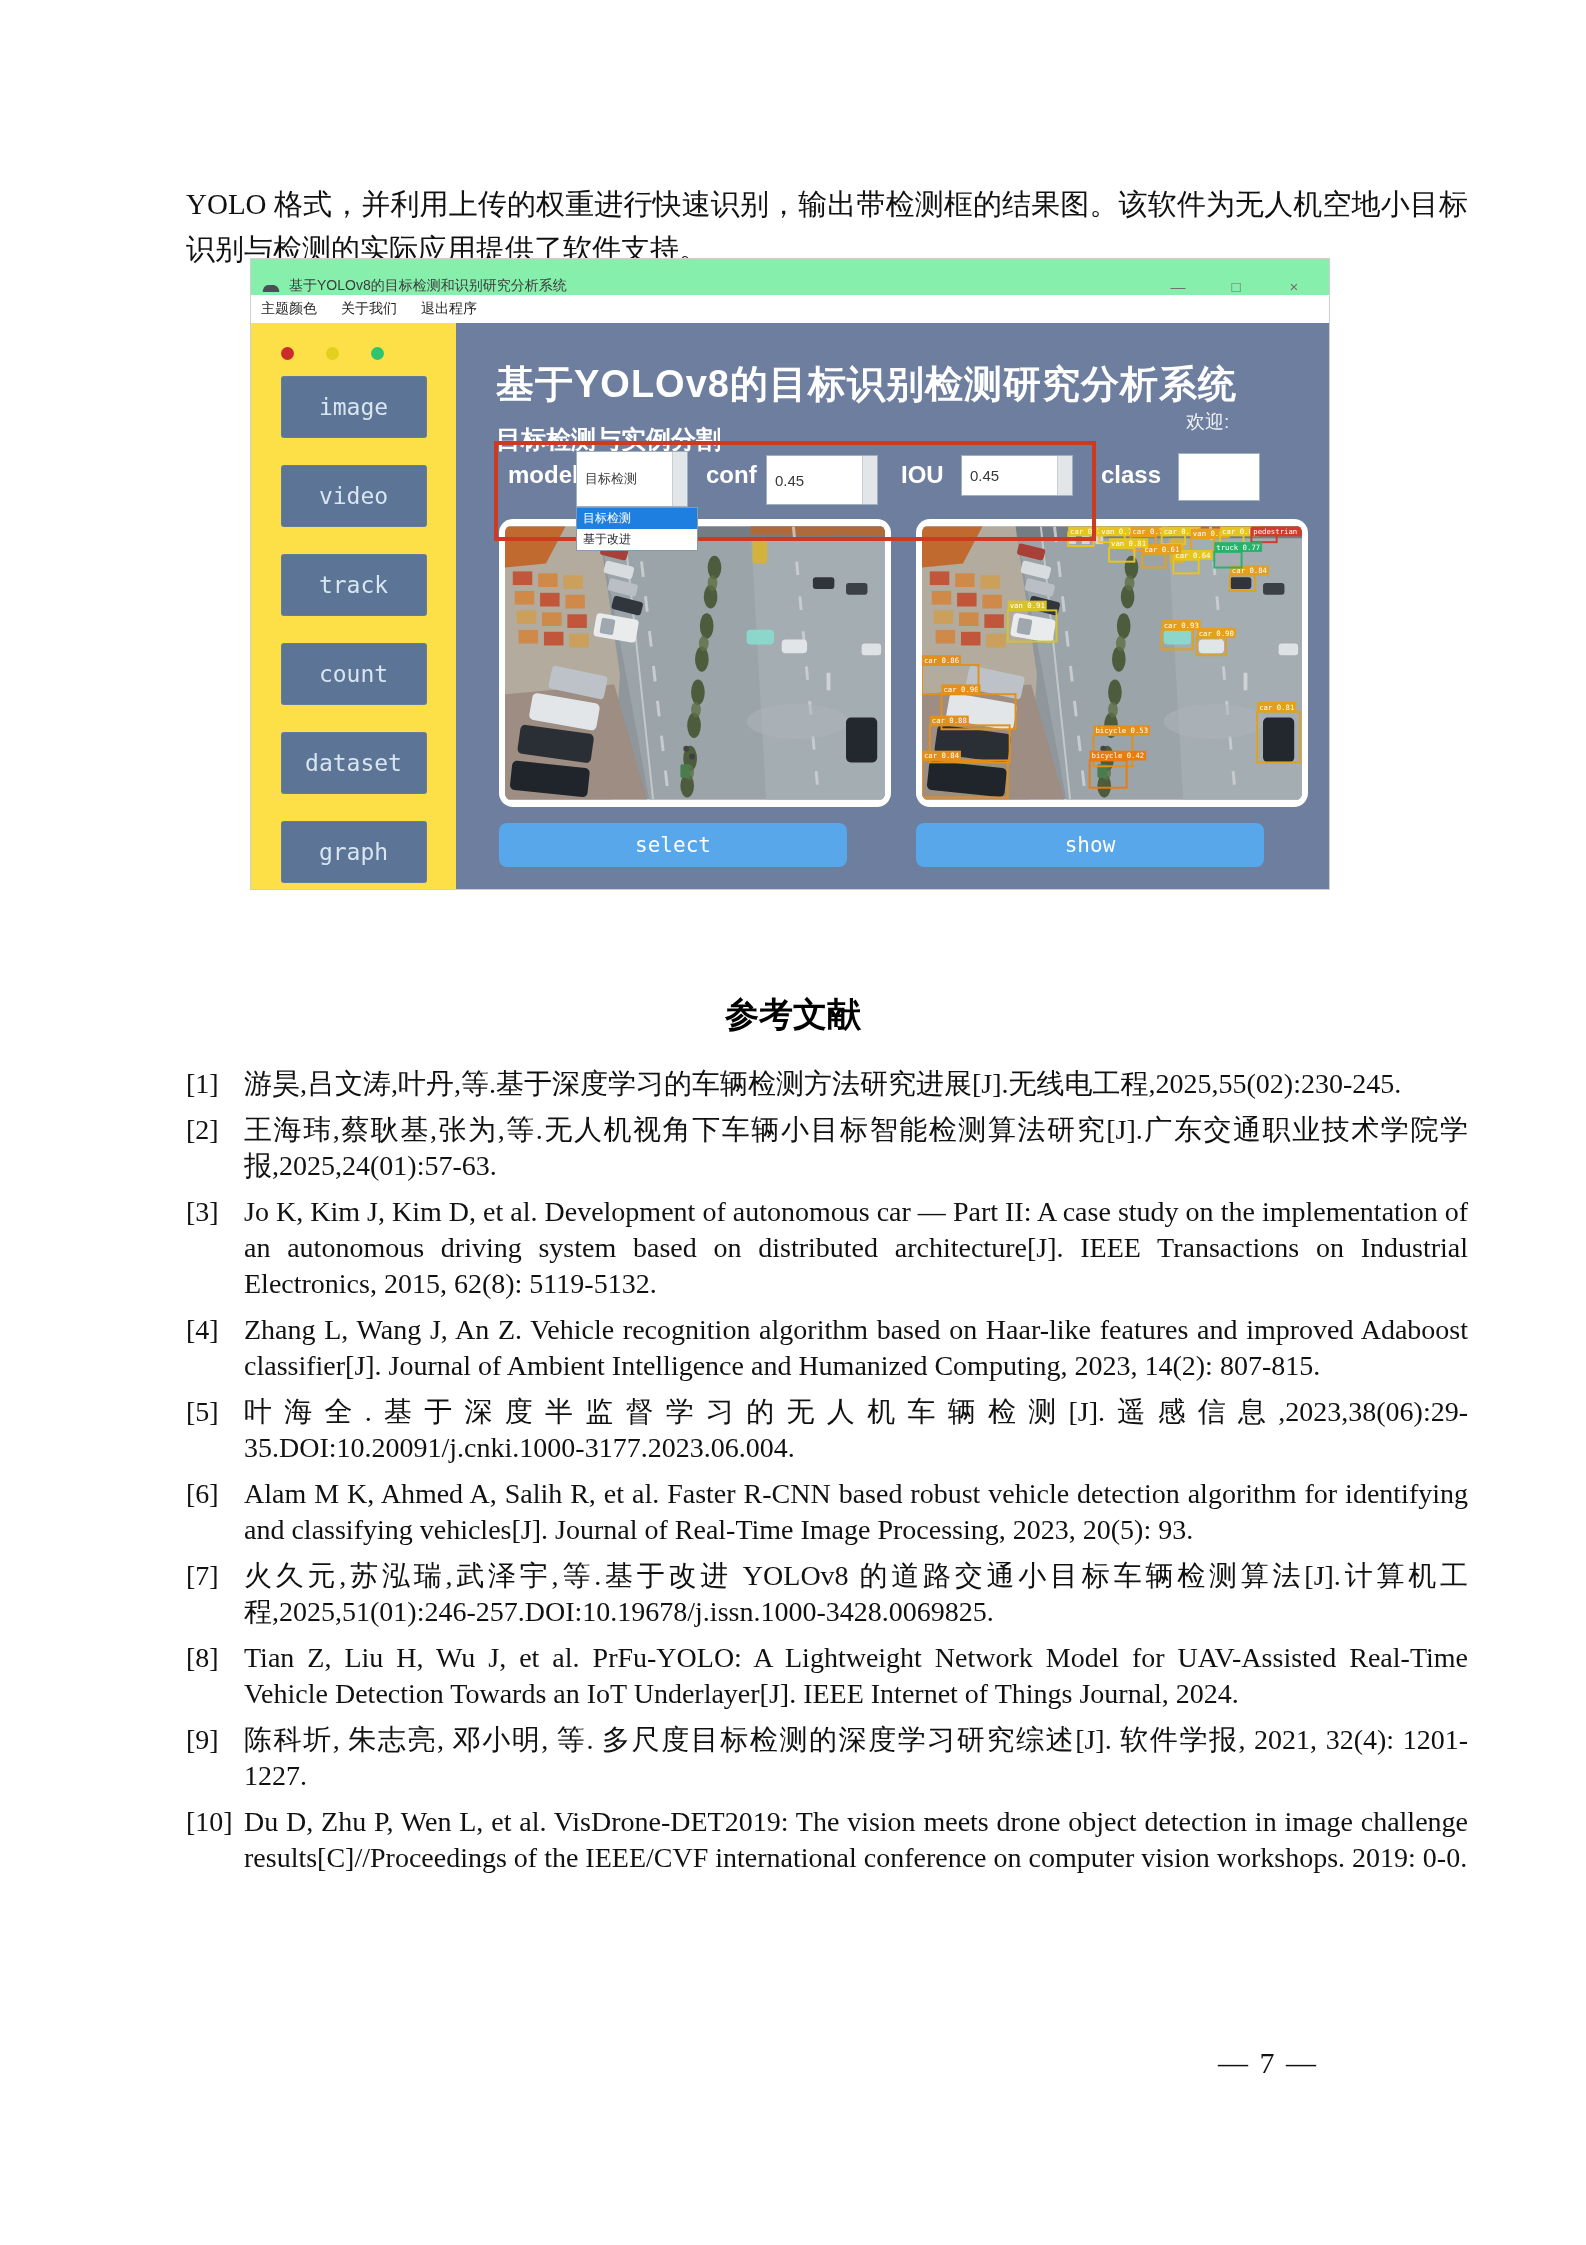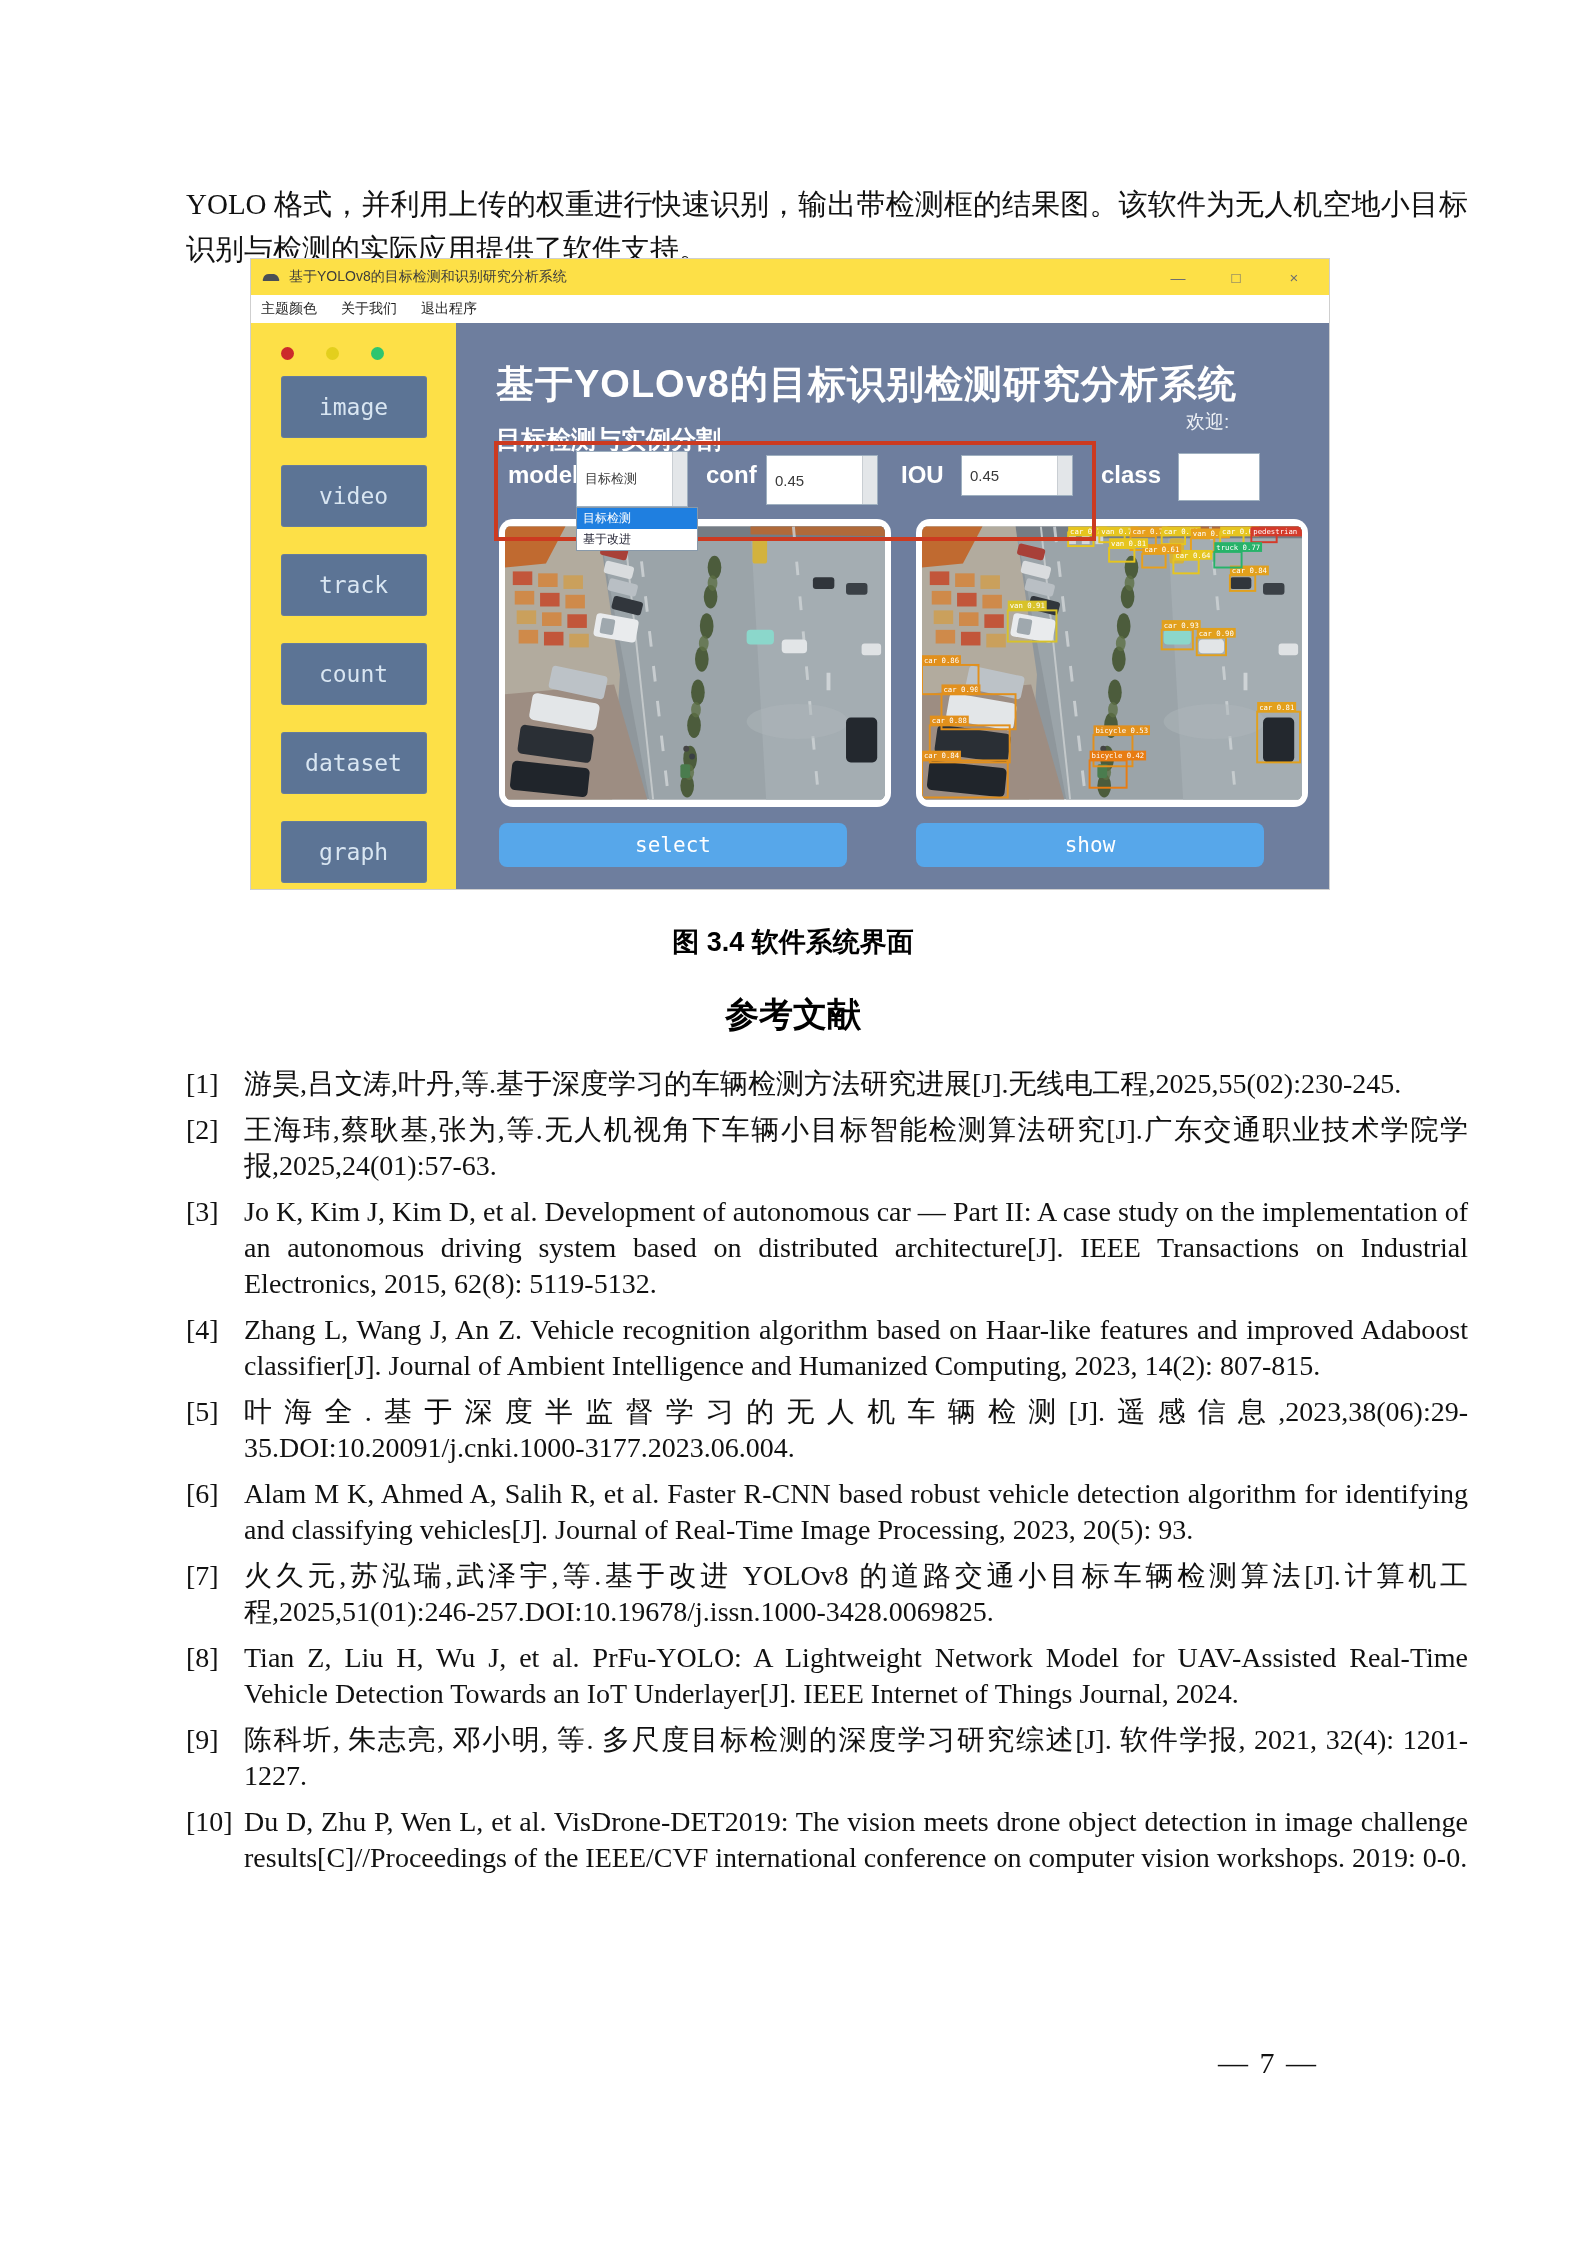--- a/index.html
+++ b/index.html
@@ -16,21 +16,21 @@
   .refs{position:absolute;left:186px;top:1066px;width:1282px;}
   .ref-item{display:flex;font-size:28px;line-height:36px;margin-bottom:10px;}
   .ref-num{flex:0 0 58px;}
   .ref-body{flex:1;text-align:justify;}
   .page-num{position:absolute;left:1218px;top:2046px;font-size:30px;letter-spacing:2px;}
 
   
   .app-window{position:absolute;left:250px;top:258px;width:1080px;height:632px;
               background:#fff;border:1px solid #cfcfcf;box-sizing:border-box;
               font-family:"Liberation Sans",sans-serif;}
-  .titlebar{height:36px;display:flex;align-items:center;padding:0 10px;background:#fde047;}
+  .titlebar{height:36px;display:flex;align-items:flex-end;padding:0 10px;background:#86efac;}
   .app-icon{width:20px;height:14px;margin-right:8px;flex:0 0 auto;}
   .title-text{font-size:14px;color:#3c3c3c;}
   .tb-spacer{flex:1;}
   .win-controls{display:flex;gap:40px;margin-right:16px;color:#6f6f6f;font-size:15px;}
   .win-btn{width:18px;text-align:center;cursor:default;}
   .menubar{height:28px;display:flex;align-items:center;gap:24px;padding-left:10px;
            background:#ffffff;font-size:14px;color:#1e1e1e;}
   .menu-item{cursor:default;}
 
   .app-body{height:566px;display:flex;background:#6e7e9e;}
@@ -303,21 +303,20 @@
               </g>
           </svg>
         </div>
 
         <div class="action-btn left">select</div>
         <div class="action-btn right">show</div>
       </div>
     </div>
   </div>
 
-  <div class="fig-caption">图 3.4 软件系统界面</div>
   <div class="refs-heading">参考文献</div>
   <div class="refs">
       <div class="ref-item">
         <span class="ref-num">[1]</span>
         <span class="ref-body">游昊,吕文涛,叶丹,等.基于深度学习的车辆检测方法研究进展[J].无线电工程,2025,55(02):230-245.</span>
       </div>
       <div class="ref-item">
         <span class="ref-num">[2]</span>
         <span class="ref-body">王海玮,蔡耿基,张为,等.无人机视角下车辆小目标智能检测算法研究[J].广东交通职业技术学院学报,2025,24(01):57-63.</span>
       </div>

